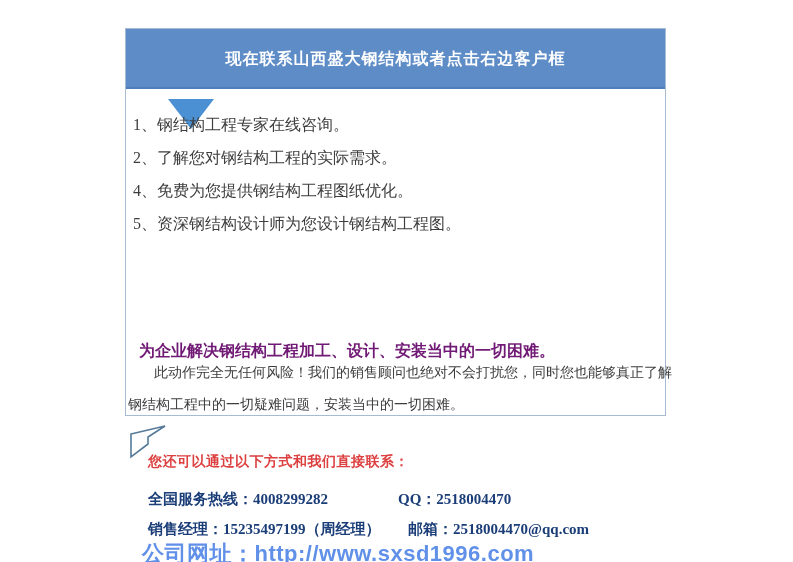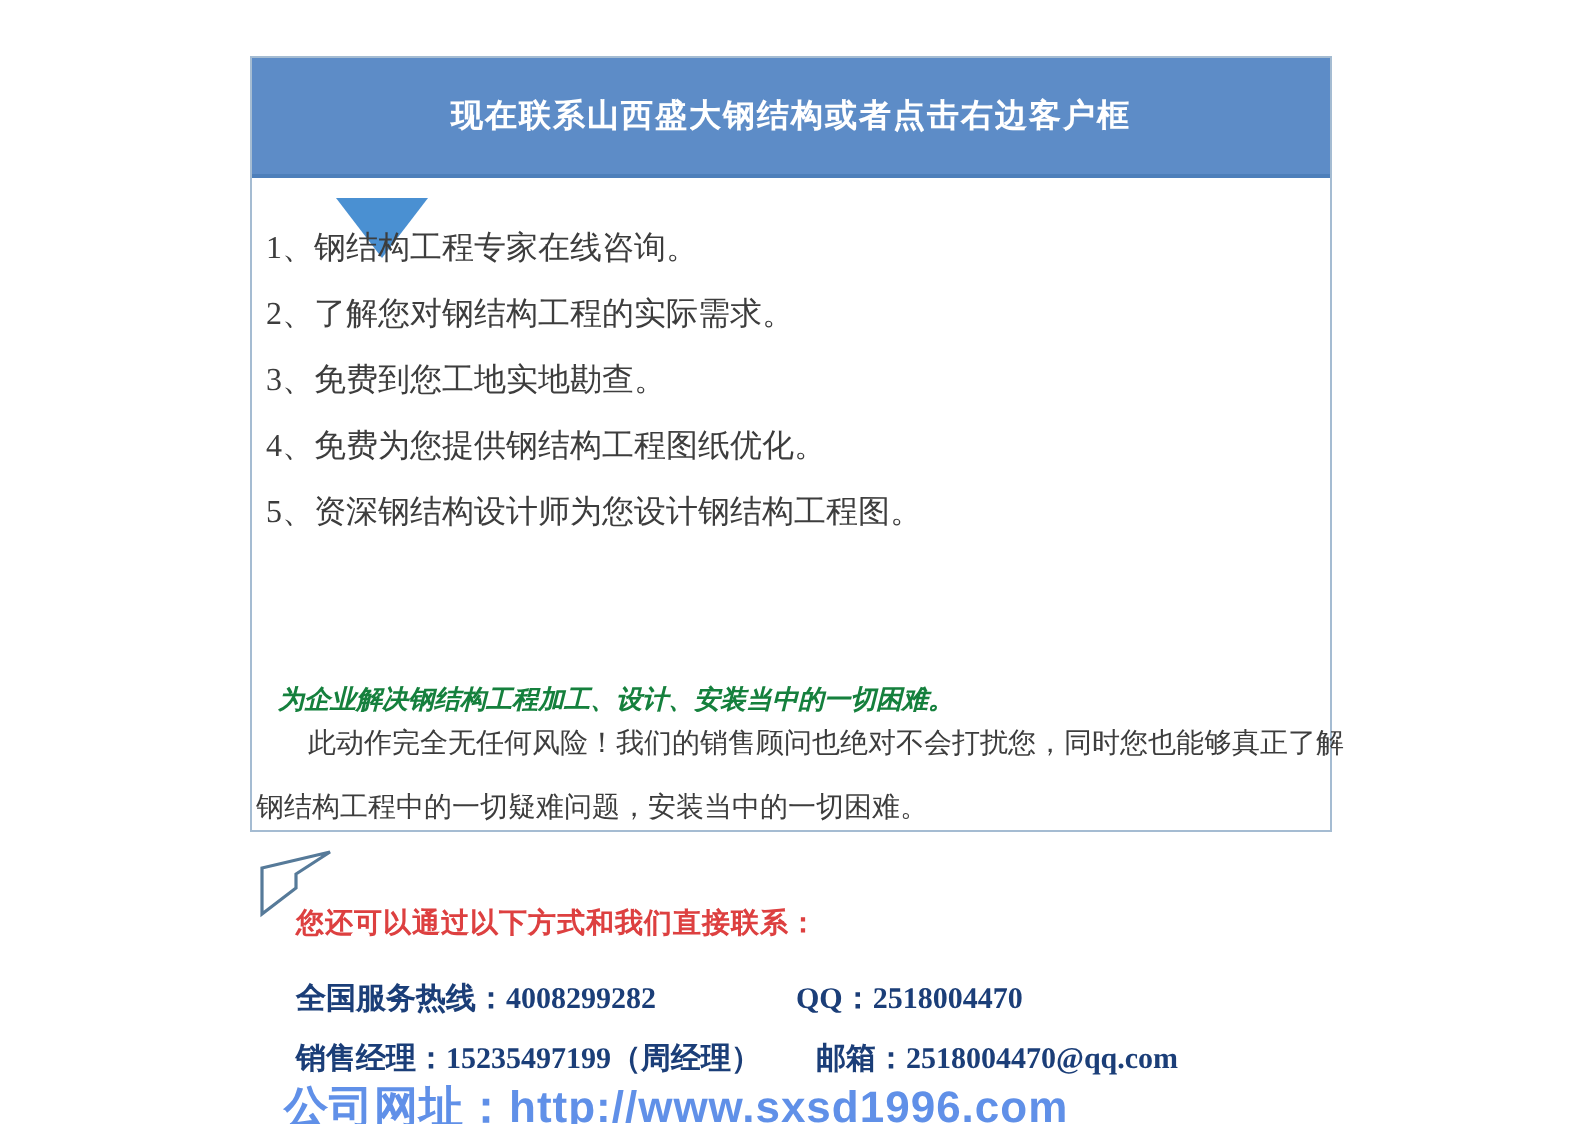--- a/index.html
+++ b/index.html
@@ -52,25 +52,24 @@
     height: 33px;
     line-height: 33px;
     font-size: 16px;
     color: #3d3d3d;
     white-space: nowrap;
   }
   .highlight-line {
     position: absolute;
     left: 13px; top: 312px;
     width: 520px;
-    font-size: 13px;
+    font-size: 16px;
     font-weight: bold;
-    color: #15803d;
+    color: #701a75;
     white-space: nowrap;
-    font-style: italic;
   }
   .risk-para {
     position: absolute;
     left: 2px; top: 328px;
     width: 546px;
     line-height: 32px;
     font-size: 14px;
     color: #3d3d3d;
     text-indent: 26px;
   }
@@ -121,21 +120,20 @@
 <div class="page">
 
   <div class="promo-box">
     <div class="promo-header">现在联系山西盛大钢结构或者点击右边客户框</div>
 
     <div class="down-triangle"></div>
 
     <ol class="steps">
       <li>1、钢结构工程专家在线咨询。</li>
       <li>2、了解您对钢结构工程的实际需求。</li>
-      <li>3、免费到您工地实地勘查。</li>
       <li>4、免费为您提供钢结构工程图纸优化。</li>
       <li>5、资深钢结构设计师为您设计钢结构工程图。</li>
     </ol>
 
     <p class="highlight-line">为企业解决钢结构工程加工、设计、安装当中的一切困难。</p>
 
     <p class="risk-para">此动作完全无任何风险！我们的销售顾问也绝对不会打扰您，同时您也能够真正了解钢结构工程中的一切疑难问题，安装当中的一切困难。</p>
   </div>
 
   <svg class="flag-icon" viewBox="0 0 40 37">

